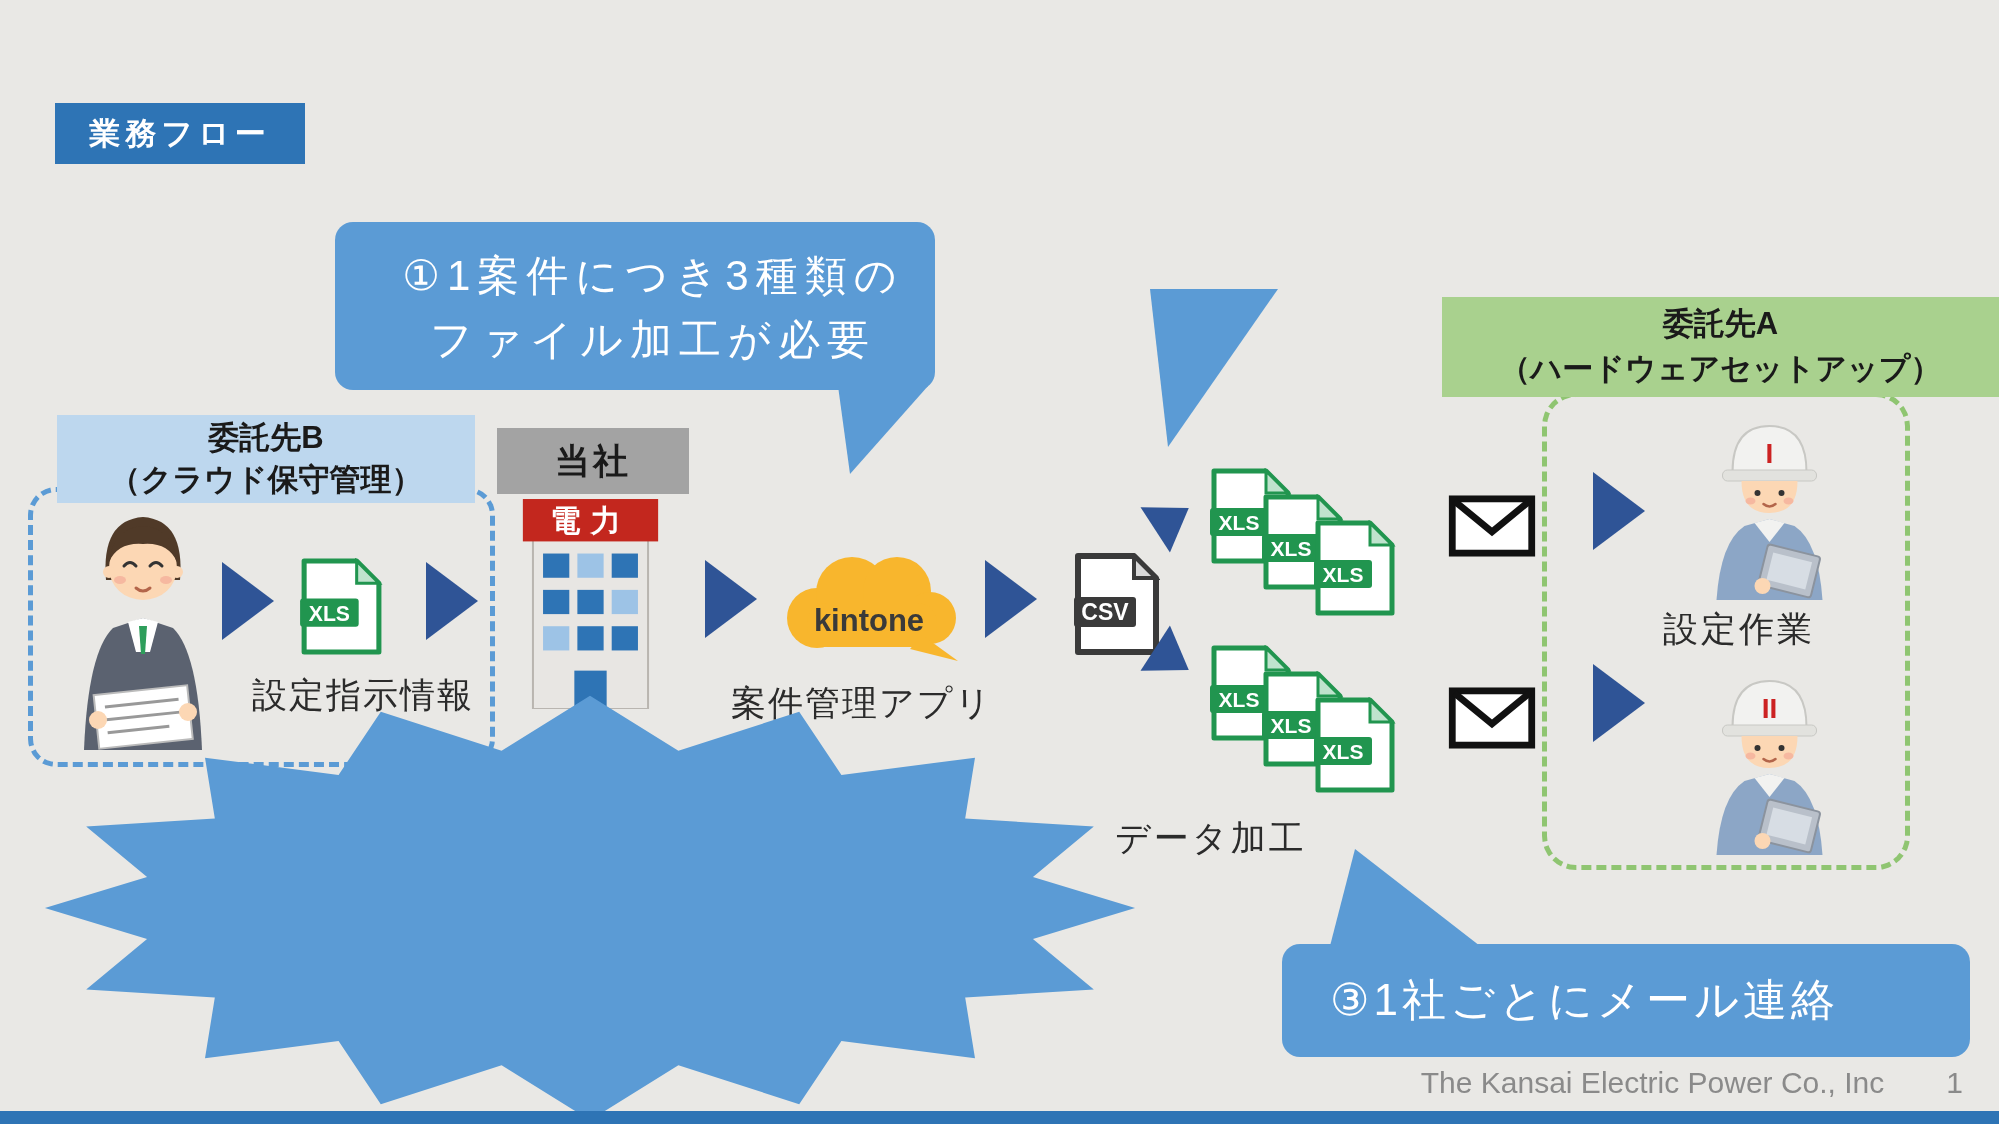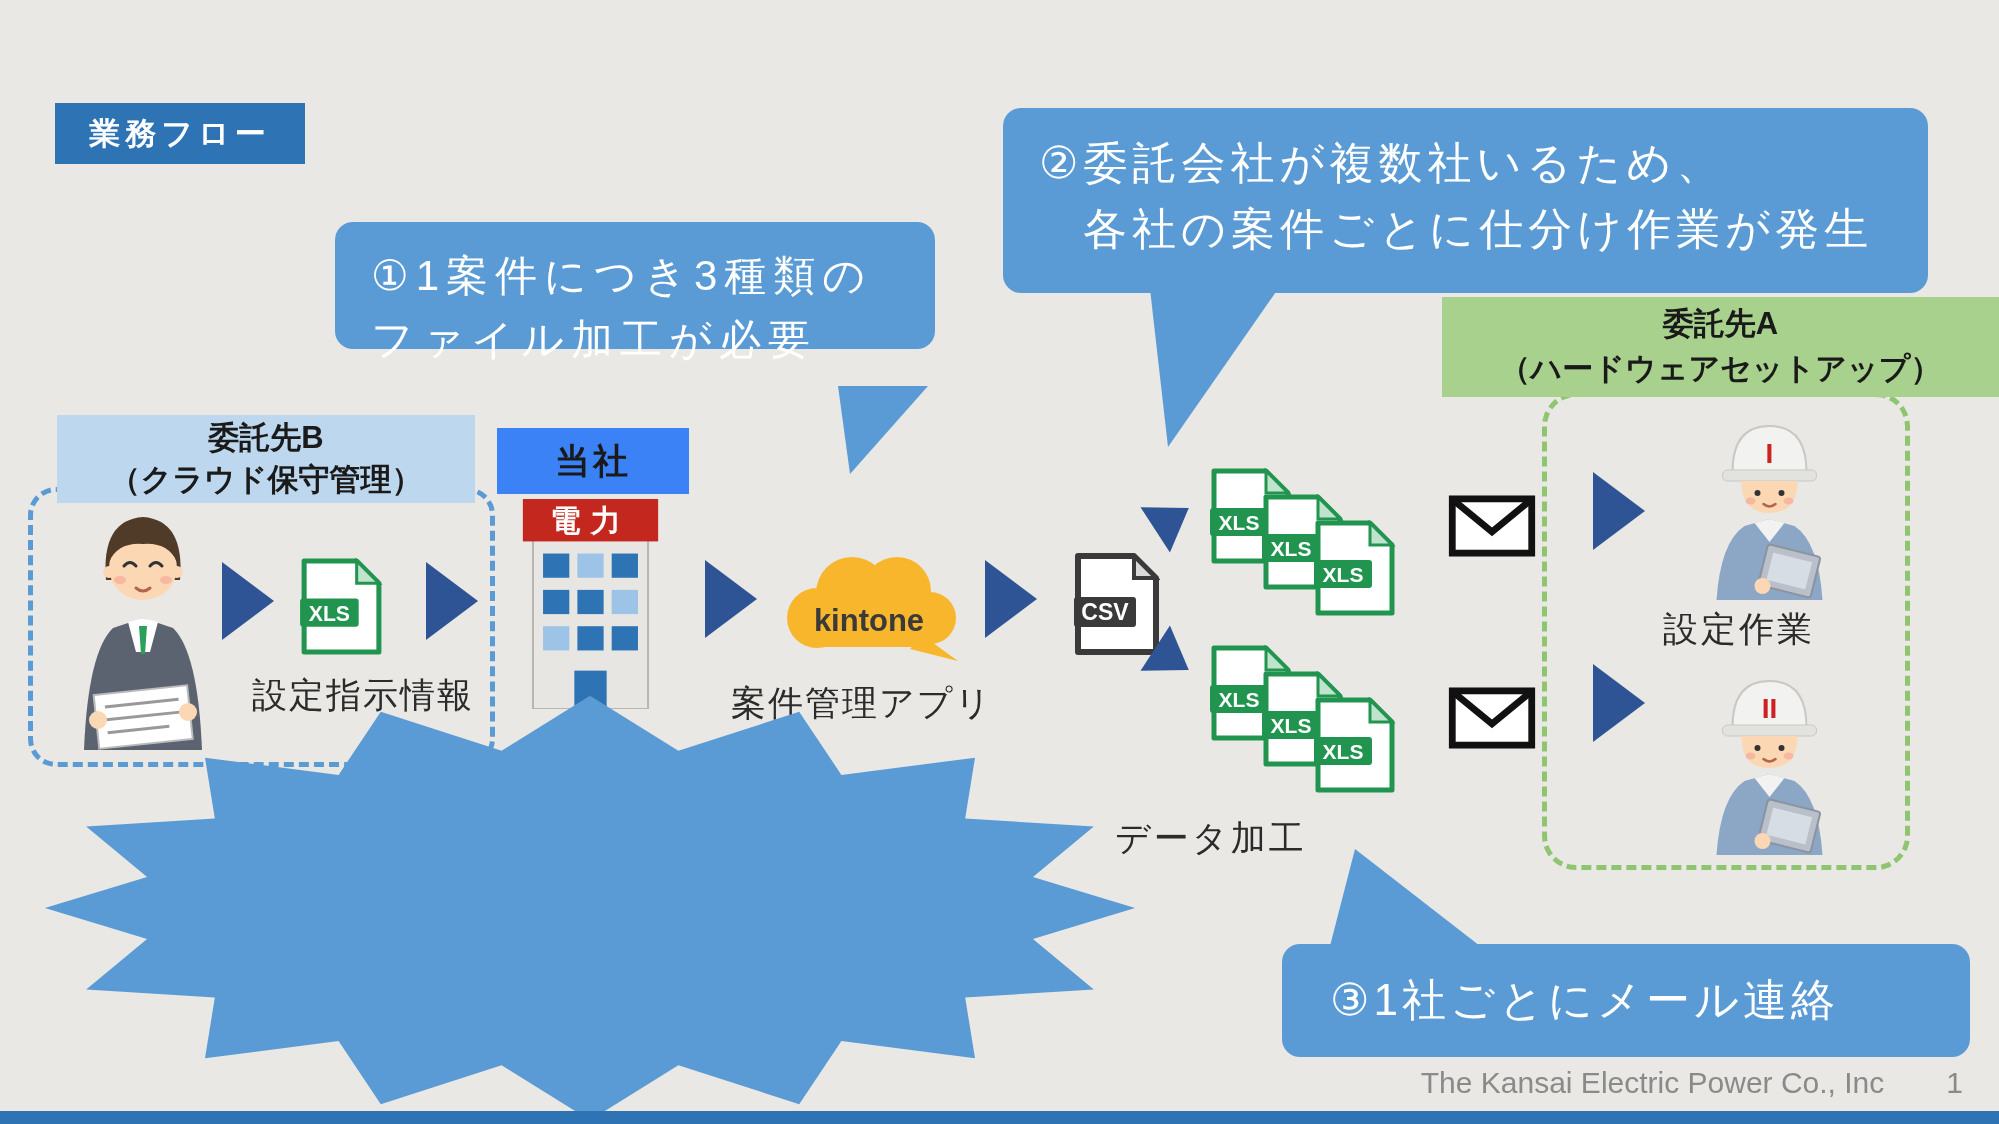--- a/index.html
+++ b/index.html
@@ -13,41 +13,41 @@
 
   .titlebar { left:0; top:0; width:1999px; height:57px; background:#2e74b5;
     color:#fff; font-weight:bold; font-size:37px; display:flex; align-items:center;
     padding-left:14px; letter-spacing:3px; }
   .flow-badge { left:55px; top:103px; width:250px; height:61px; background:#2e74b5;
     color:#fff; font-weight:bold; font-size:31px; display:flex; align-items:center;
     justify-content:center; letter-spacing:5px; }
 
   .callout { background:#5b9bd5; color:#fff; border-radius:18px; }
   .callout .line { display:block; }
-  .callout-1 { left:335px; top:222px; width:600px; height:127px; font-size:42px;
-    padding:22px 0 0 36px; letter-spacing:7px; line-height:1.52; }
+  .callout-1 { left:335px; top:222px; width:600px; height:168px; font-size:42px;
+    padding:22px 0 0 36px; letter-spacing:7px; line-height:1.52;text-align:center; }
   .callout-2 { left:1003px; top:108px; width:925px; height:185px; font-size:44px;
     padding:22px 0 0 36px; letter-spacing:5px; line-height:1.5; }
   .callout-2 .indent { padding-left:44px; }
   .callout-3 { left:1282px; top:944px; width:688px; height:113px; font-size:44px;
     display:flex; align-items:center; padding-left:48px; letter-spacing:4px; }
 
   .tail { width:0; height:0; }
   .tail-1 { left:838px; top:386px; border-left:12px solid transparent;
     border-right:78px solid transparent; border-top:88px solid #5b9bd5; }
   .tail-2 { left:1150px; top:289px; border-left:18px solid transparent;
     border-right:110px solid transparent; border-top:158px solid #5b9bd5; }
   .tail-3 { left:1330px; top:849px; border-left:25px solid transparent;
     border-right:125px solid transparent; border-bottom:97px solid #5b9bd5; }
 
   .group-label { display:flex; flex-direction:column; justify-content:center;
     font-weight:bold; color:#1a1a1a; text-align:center; z-index:2; }
   .vendor-b-label { left:57px; top:415px; width:418px; height:88px; background:#bdd7ee;
     font-size:31px; line-height:1.35; }
-  .company-label { left:497px; top:428px; width:192px; height:66px; background:#3b82f6;
+  .company-label { left:497px; top:428px; width:192px; height:66px; background:#a3a3a3;
     font-size:35px; letter-spacing:3px; }
   .vendor-a-label { left:1442px; top:297px; width:557px; height:100px; background:#a9d18e;
     font-size:31px; line-height:1.45; }
 
   .vendor-b-box { left:28px; top:487px; width:467px; height:280px;
     border:5px dashed #5b9bd5; border-radius:28px; }
   .vendor-a-box { left:1542px; top:392px; width:368px; height:478px;
     border:5px dashed #8fc571; border-radius:34px; }
 
   .arrow { width:0; height:0; border-top:39px solid transparent;
@@ -108,24 +108,20 @@
   <div class="abs flow-badge">
     <span>業務フロー</span>
   </div>
 
   <div class="abs callout callout-1">
     <span class="line">①1案件につき3種類の</span>
     <span class="line">ファイル加工が必要</span>
   </div>
   <div class="abs tail tail-1"></div>
 
-  <div class="abs callout callout-2">
-    <span class="line">②委託会社が複数社いるため、</span>
-    <span class="line indent">各社の案件ごとに仕分け作業が発生</span>
-  </div>
   <div class="abs tail tail-2"></div>
 
   <div class="abs vendor-b-box"></div>
   <div class="abs group-label vendor-b-label">
     <span>委託先B</span>
     <span>（クラウド保守管理）</span>
   </div>
 
   <svg class="abs person-svg" viewBox="0 0 150 250">
     <path d="M38 80 Q33 20 75 17 Q117 20 112 80 Z" fill="#503a28"></path>

